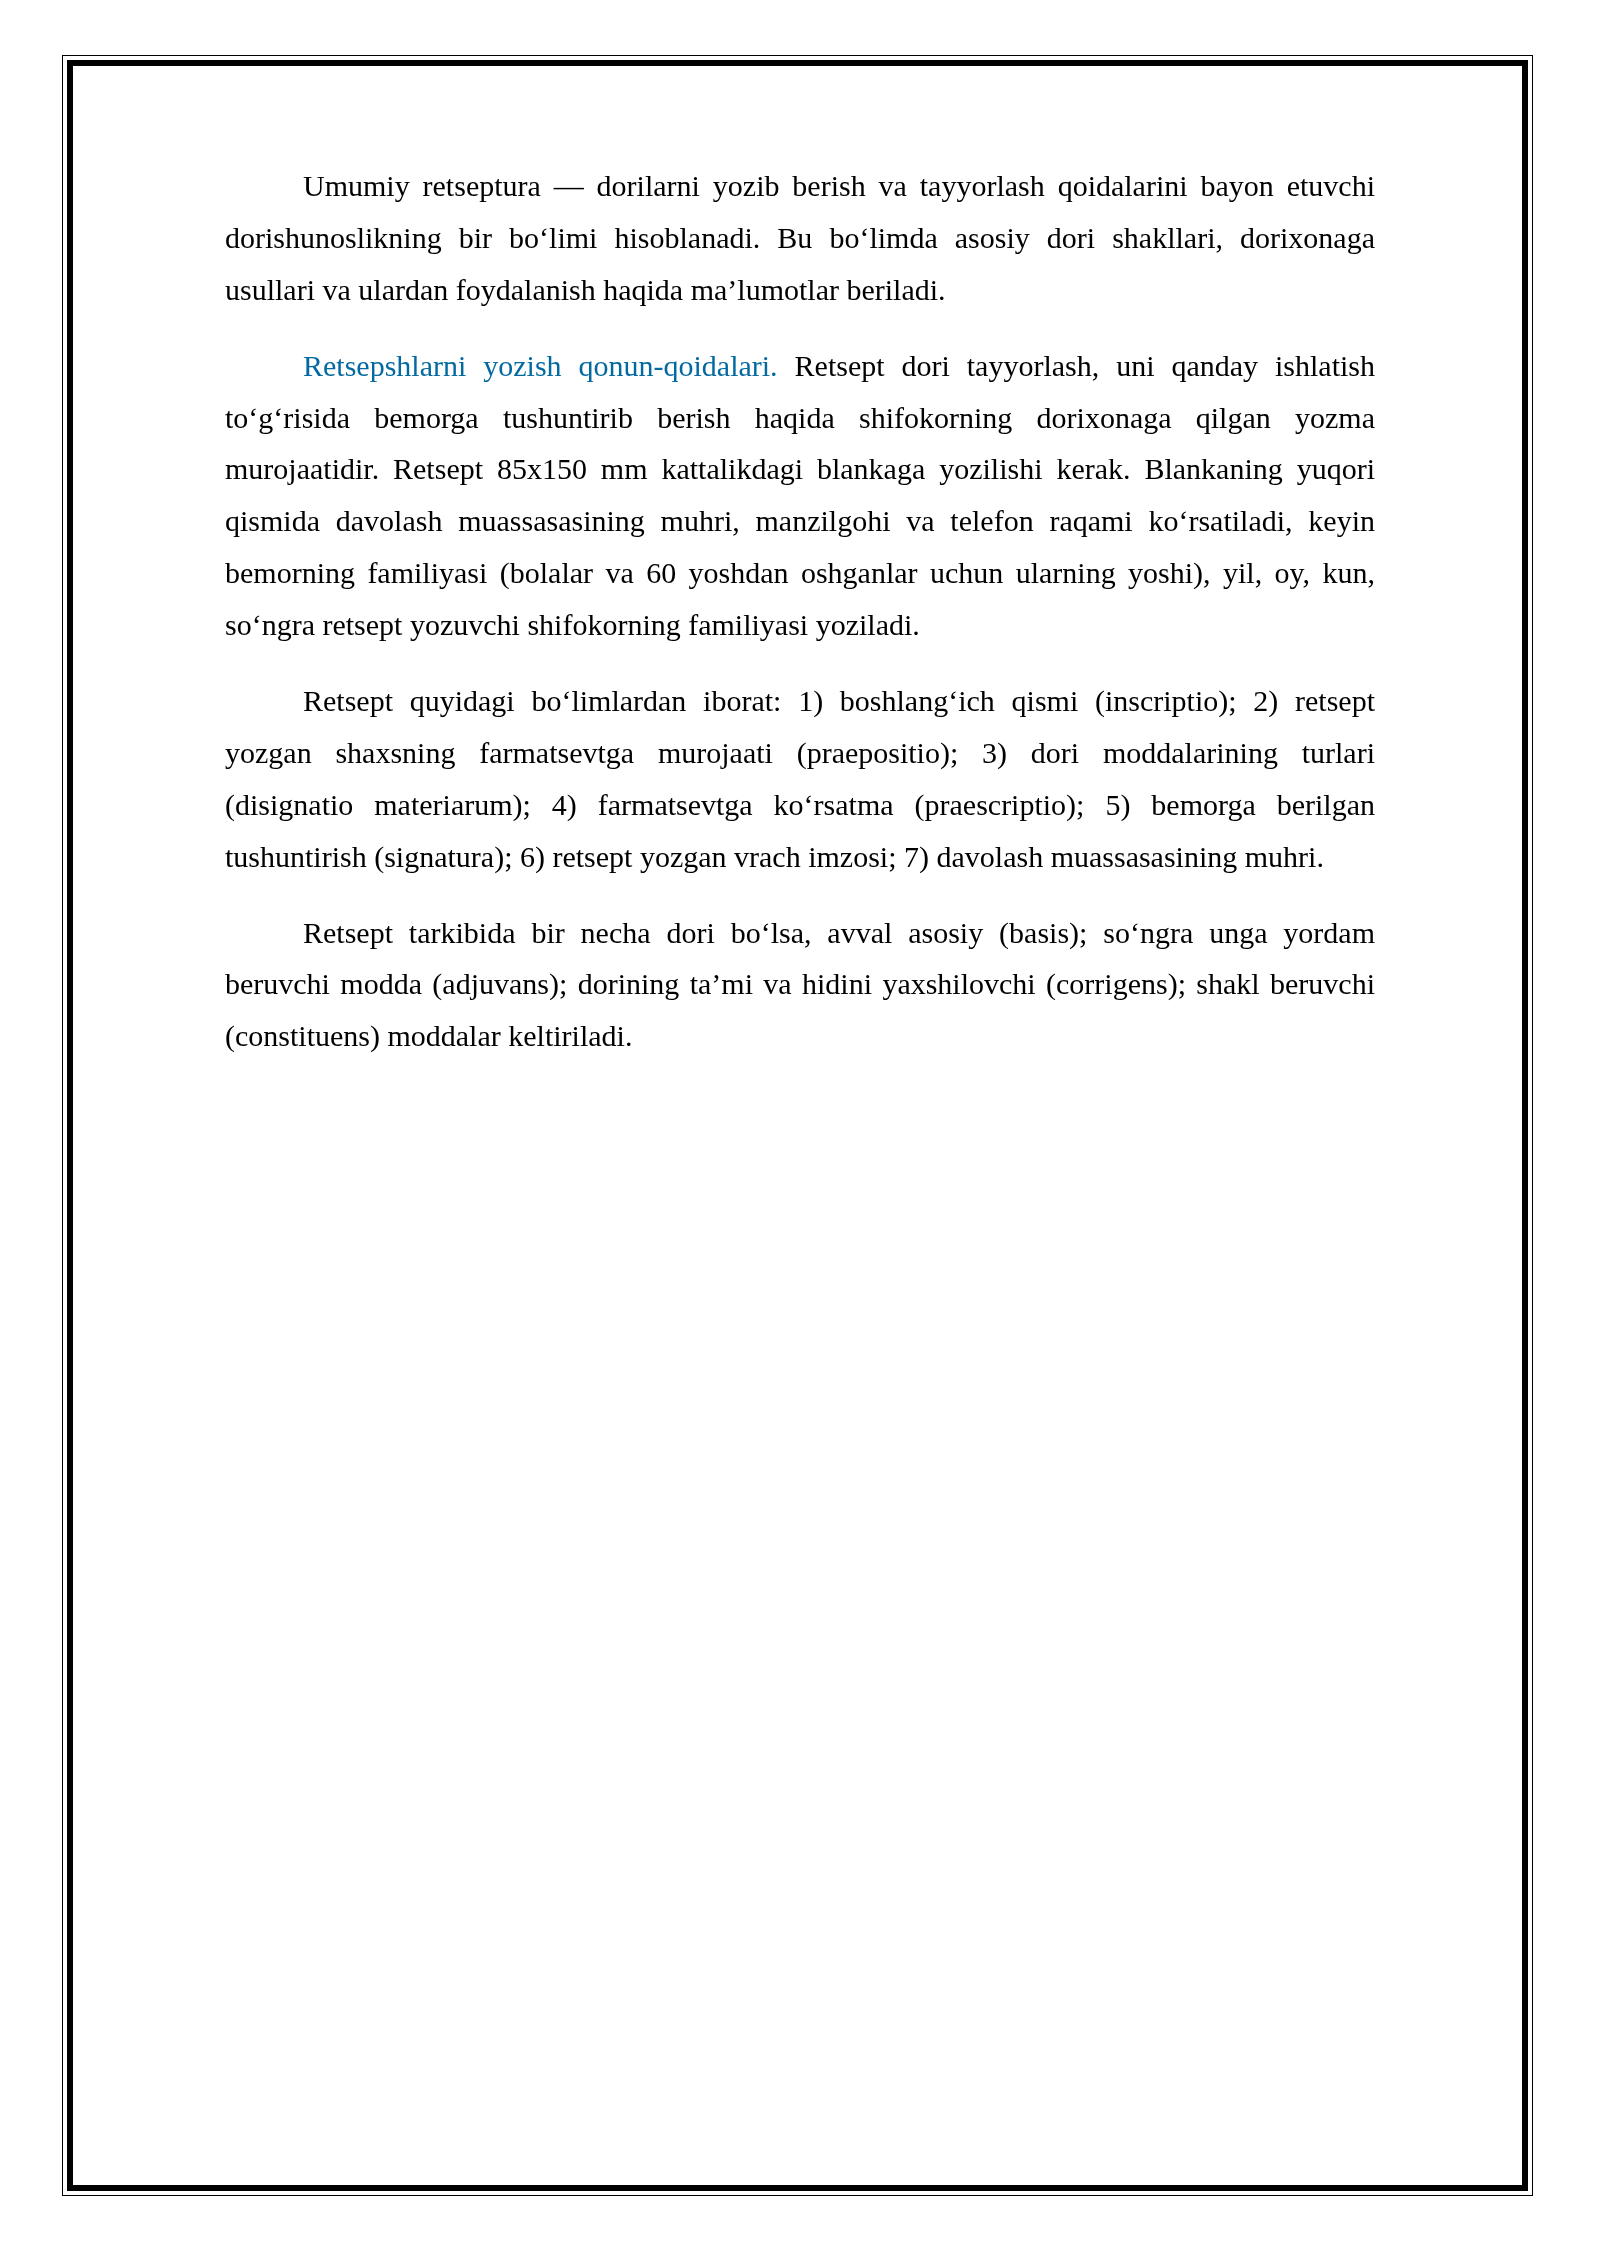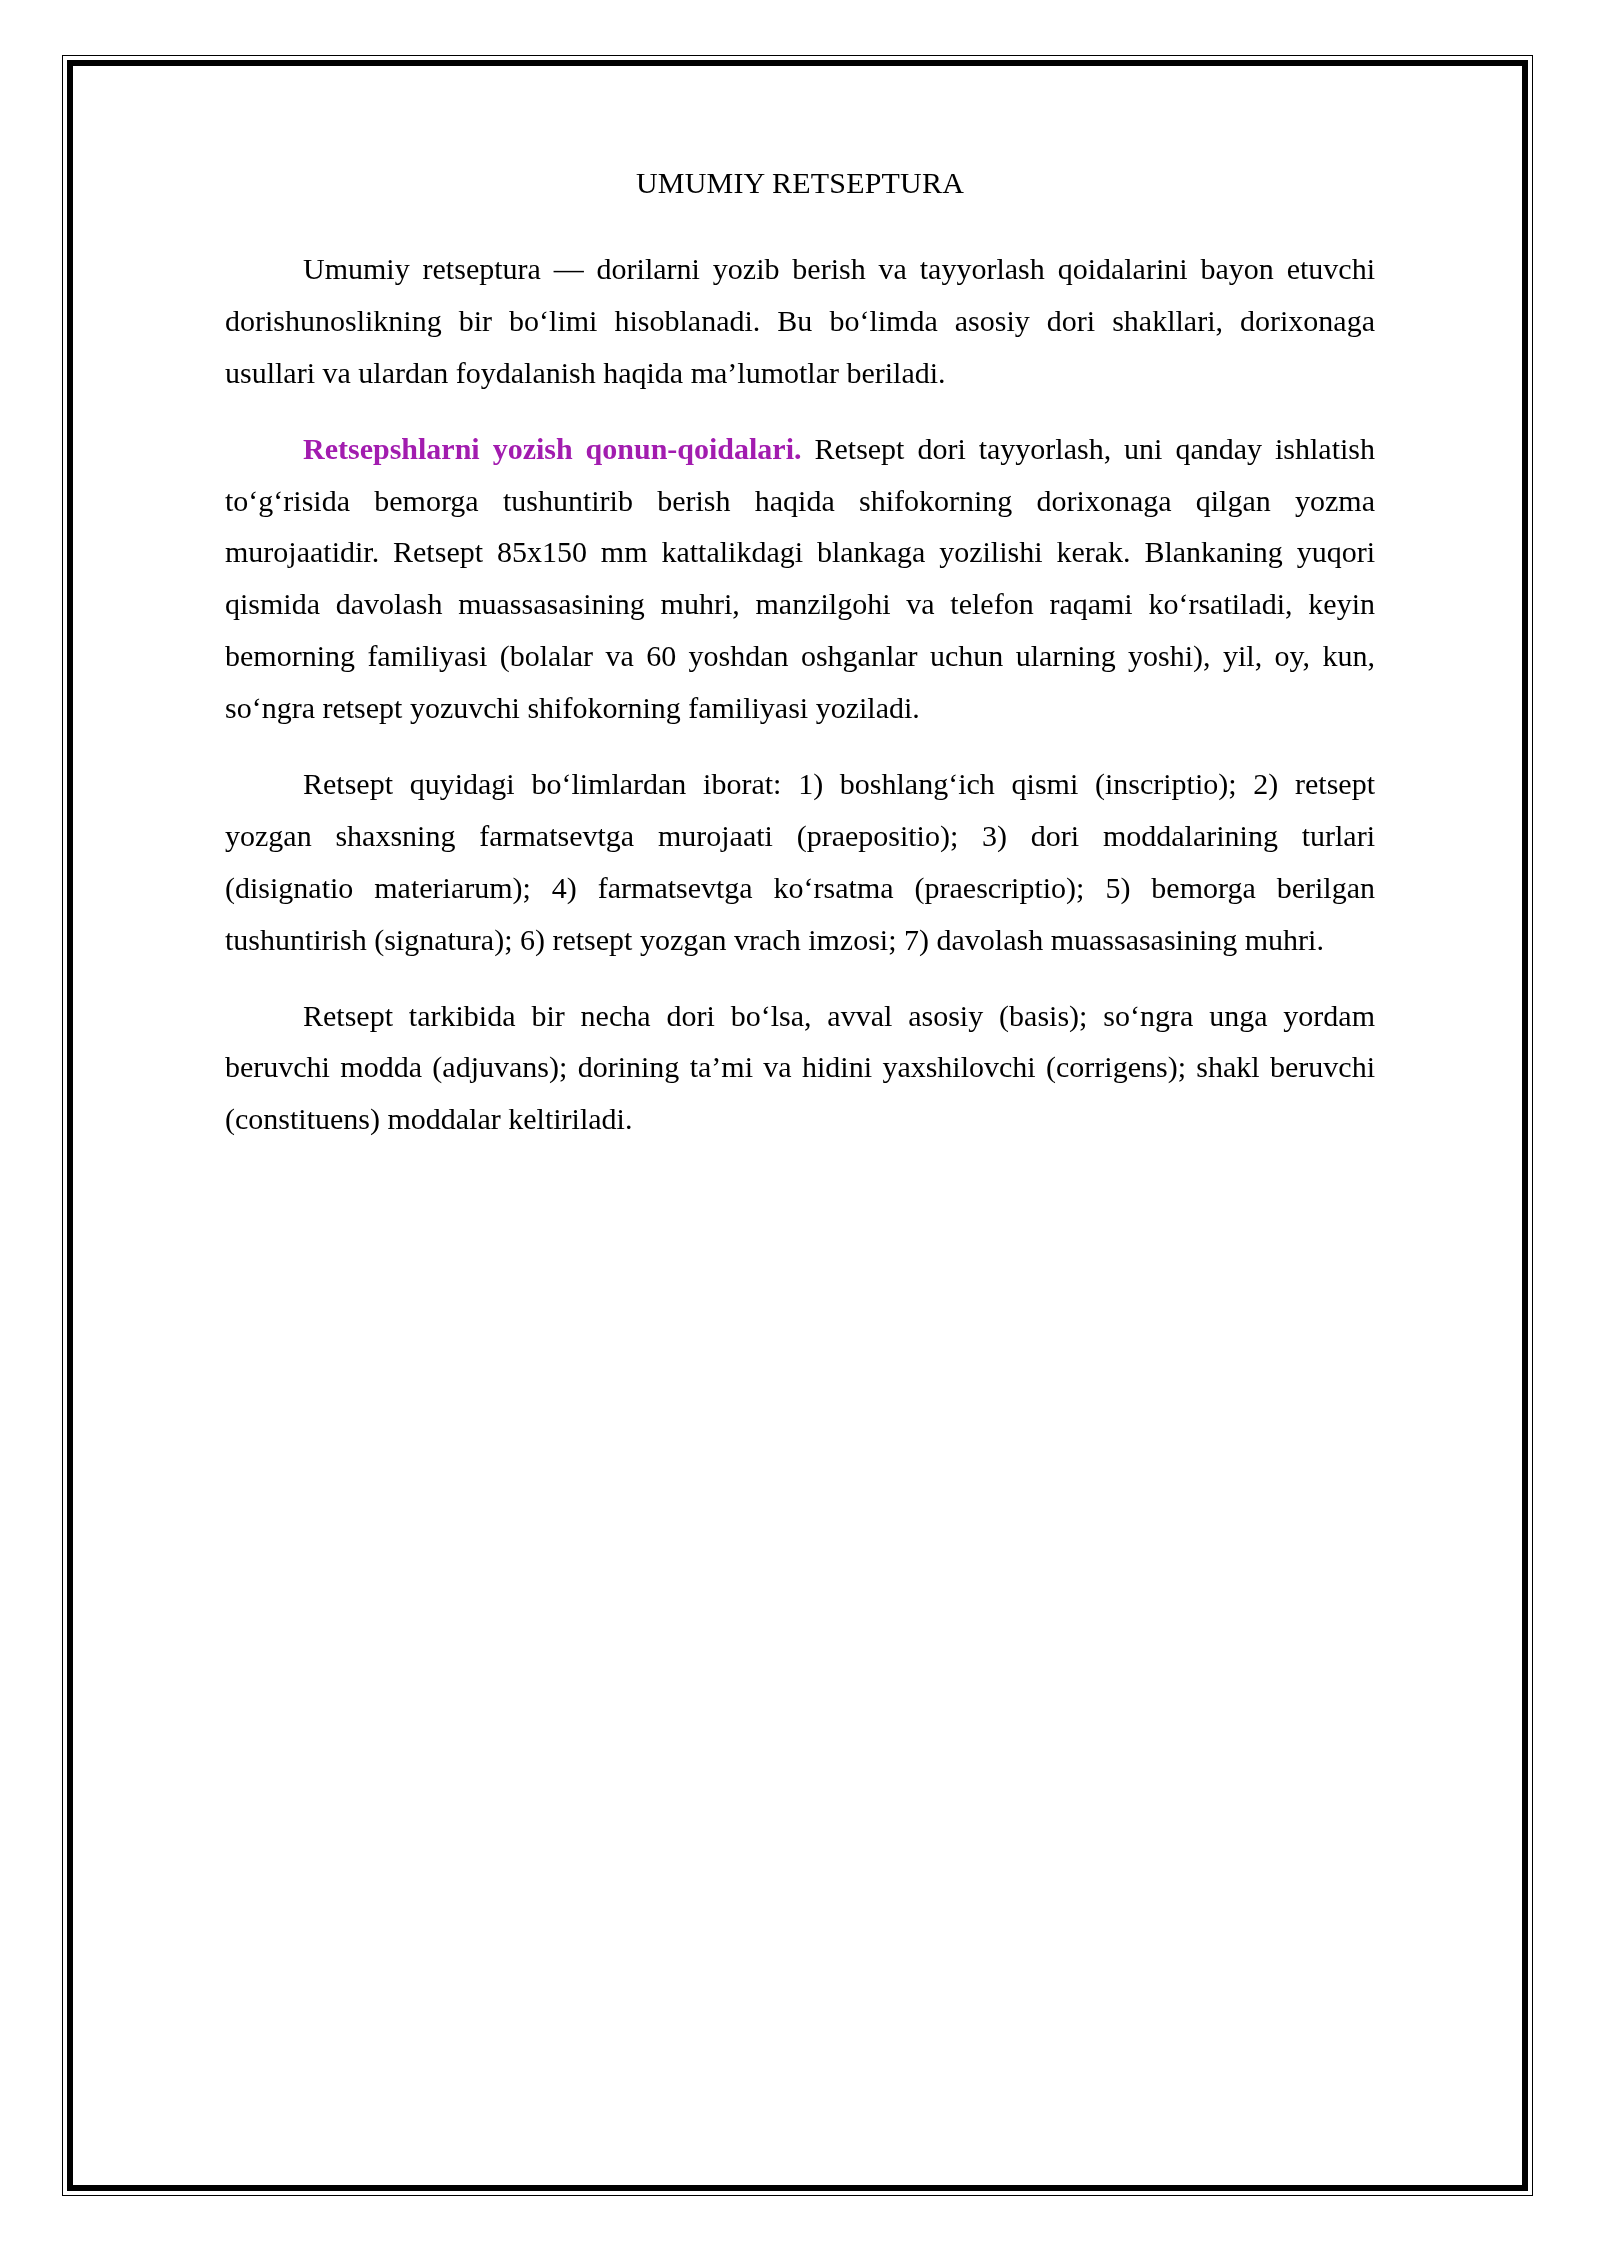--- a/index.html
+++ b/index.html
@@ -55,35 +55,34 @@
     line-height: 1.73;
     color: #000000;
     text-align: justify;
     text-justify: inter-word;
     text-indent: 78px;
     margin: 0 0 24px 0;
     hyphens: none;
   }
   .para:last-child { margin-bottom: 0; }
   .heading-run {
-    font-weight: bold;
-    color: #a21caf;
+    font-weight: normal;
+    color: #0369a1;
   }
 </style>
 </head>
 <body>
 
 <div class="page">
 
   <div class="frame-outer"></div>
   <div class="frame-inner"></div>
 
   <div class="content">
 
-    <h1 class="doc-title">UMUMIY RETSEPTURA</h1>
 
     <p class="para">Umumiy retseptura — dorilarni yozib berish va tayyorlash qoidalarini bayon etuvchi dorishunoslikning bir bo‘limi hisoblanadi. Bu bo‘limda asosiy dori shakllari, dorixonaga usullari va ulardan foydalanish haqida ma’lumotlar beriladi.</p>
 
     <p class="para">
       <span class="heading-run">Retsepshlarni yozish qonun-qoidalari.</span><span> Retsept dori tayyorlash, uni qanday ishlatish to‘g‘risida bemorga tushuntirib berish haqida shifokorning dorixonaga qilgan yozma murojaatidir. Retsept 85x150 mm kattalikdagi blankaga yozilishi kerak. Blankaning yuqori qismida davolash muassasasining muhri, manzilgohi va telefon raqami ko‘rsatiladi, keyin bemorning familiyasi (bolalar va 60 yoshdan oshganlar uchun ularning yoshi), yil, oy, kun, so‘ngra retsept yozuvchi shifokorning familiyasi yoziladi.</span>
     </p>
 
     <p class="para">Retsept quyidagi bo‘limlardan iborat: 1) boshlang‘ich qismi (inscriptio); 2) retsept yozgan shaxsning farmatsevtga murojaati (praepositio); 3) dori moddalarining turlari (disignatio materiarum); 4) farmatsevtga ko‘rsatma (praescriptio); 5) bemorga berilgan tushuntirish (signatura); 6) retsept yozgan vrach imzosi; 7) davolash muassasasining muhri.</p>
 
     <p class="para">Retsept tarkibida bir necha dori bo‘lsa, avval asosiy (basis); so‘ngra unga yordam beruvchi modda (adjuvans); dorining ta’mi va hidini yaxshilovchi (corrigens); shakl beruvchi (constituens) moddalar keltiriladi.</p>

